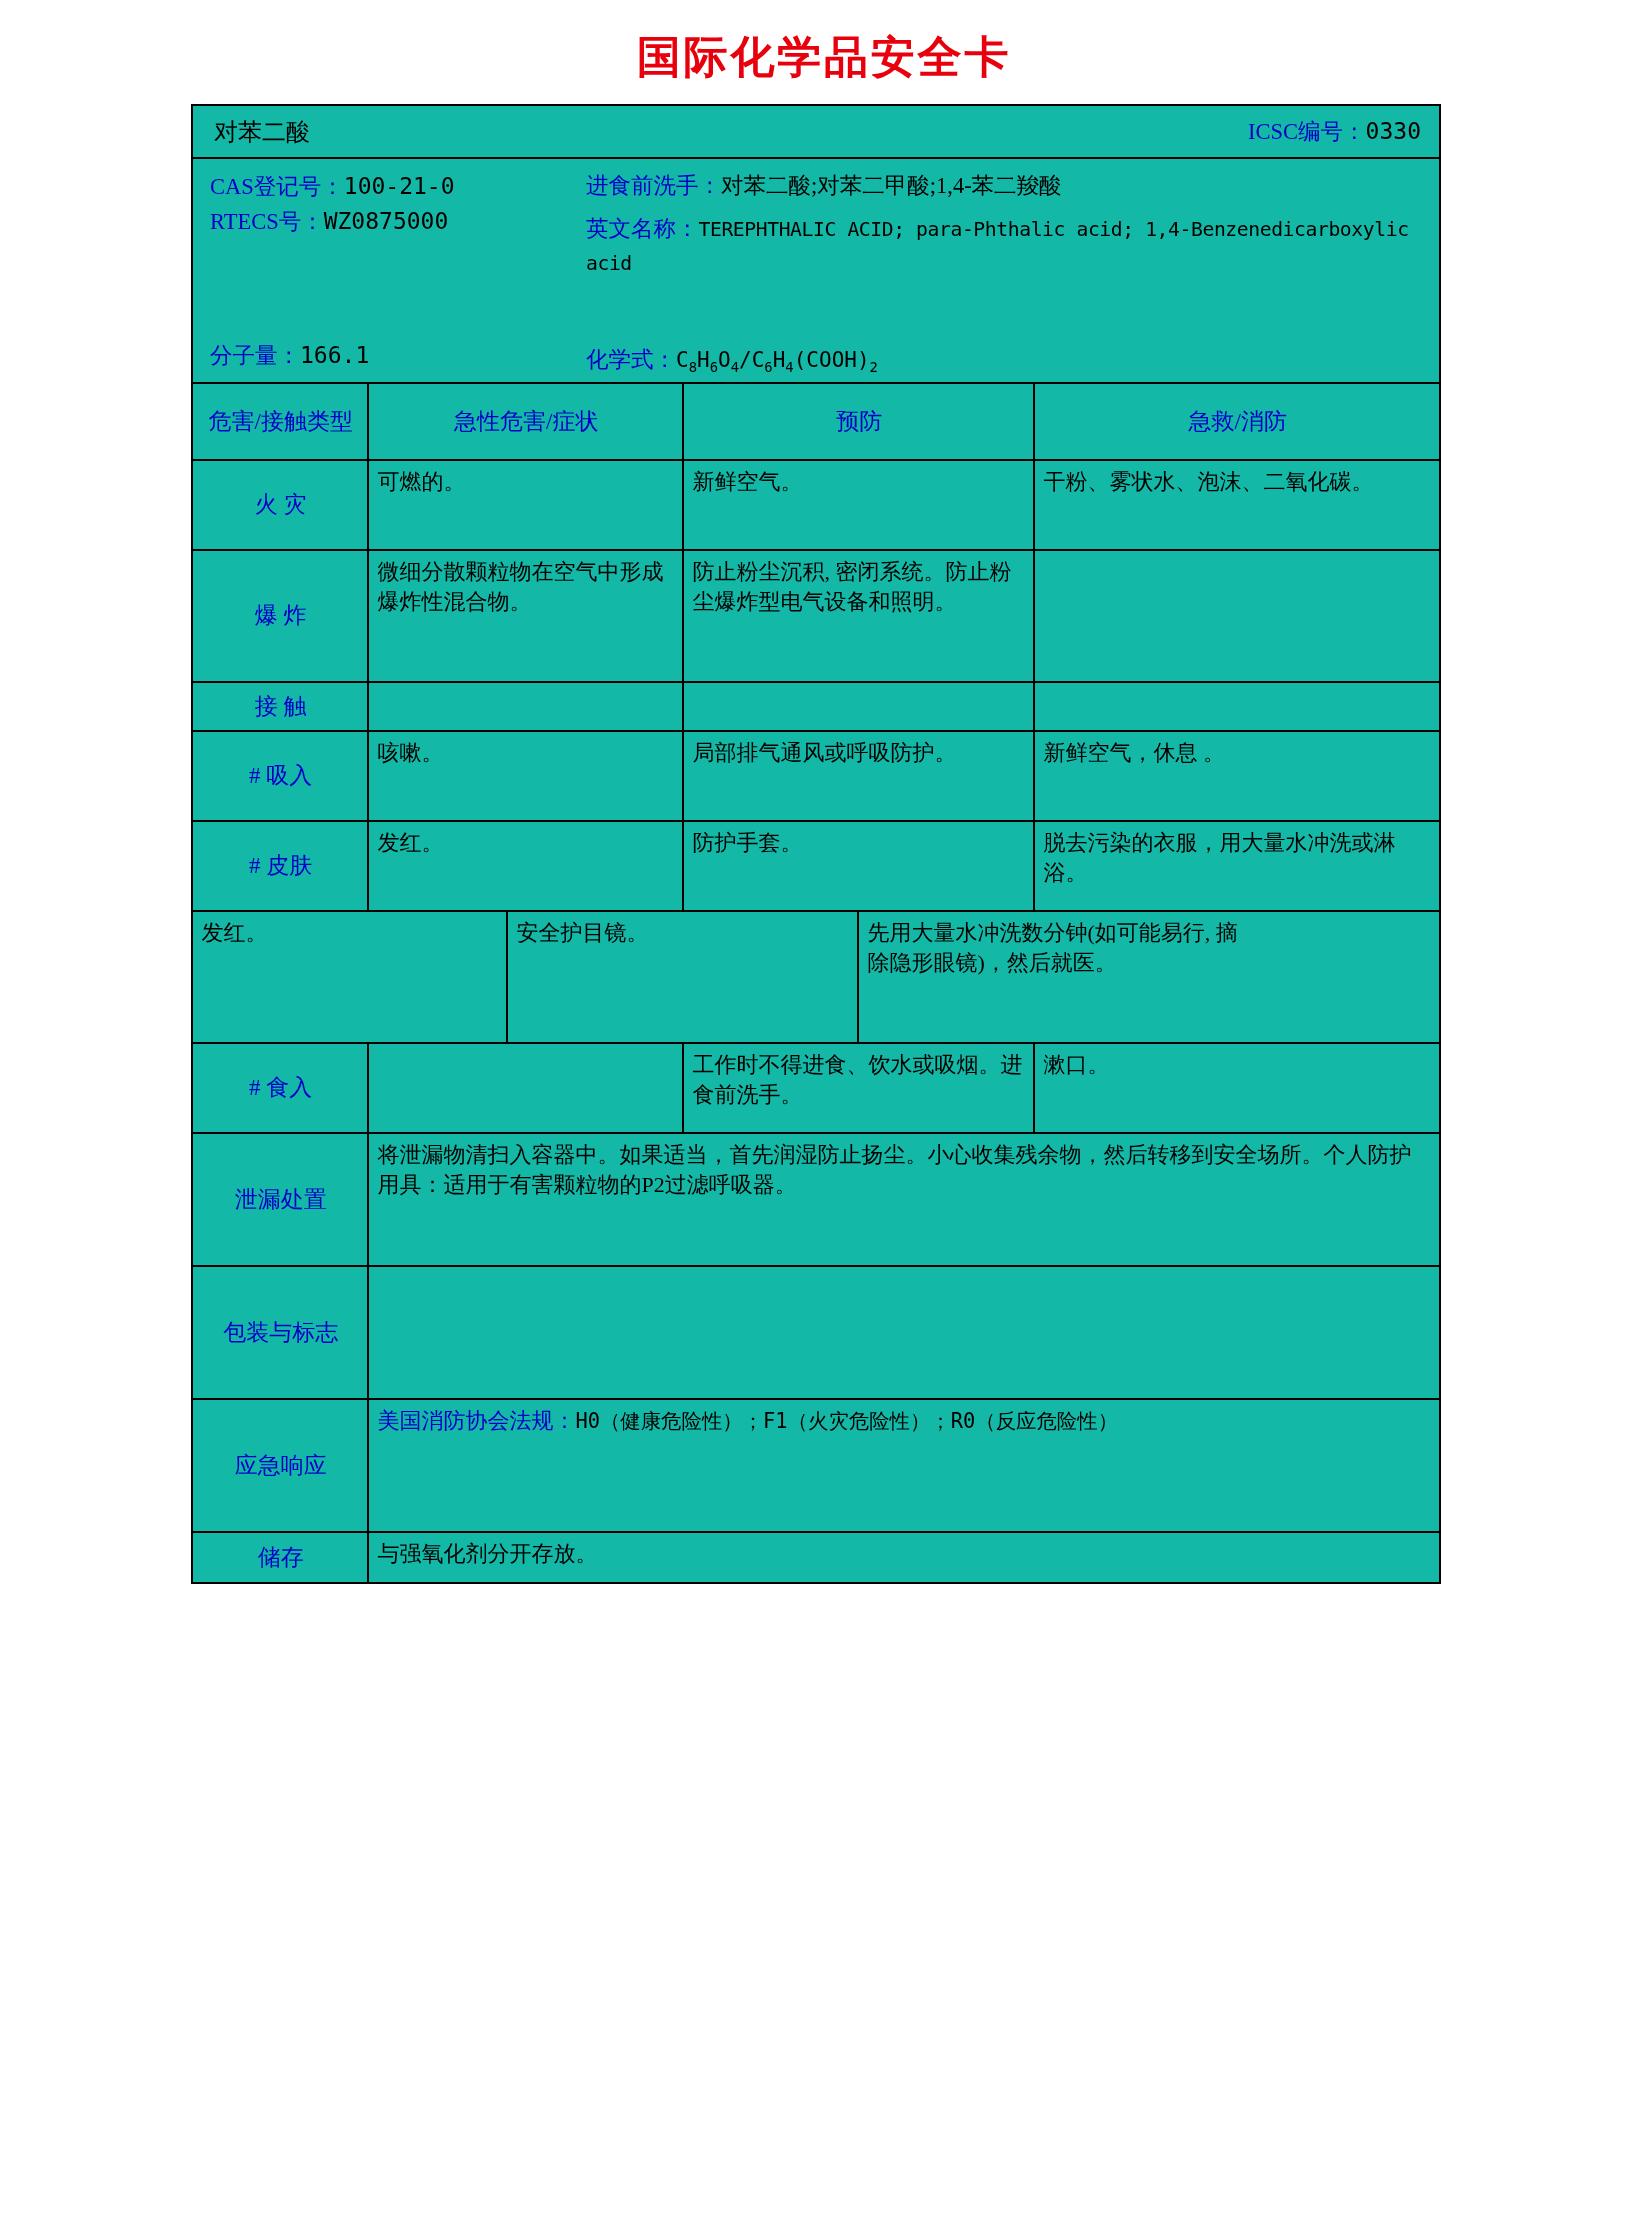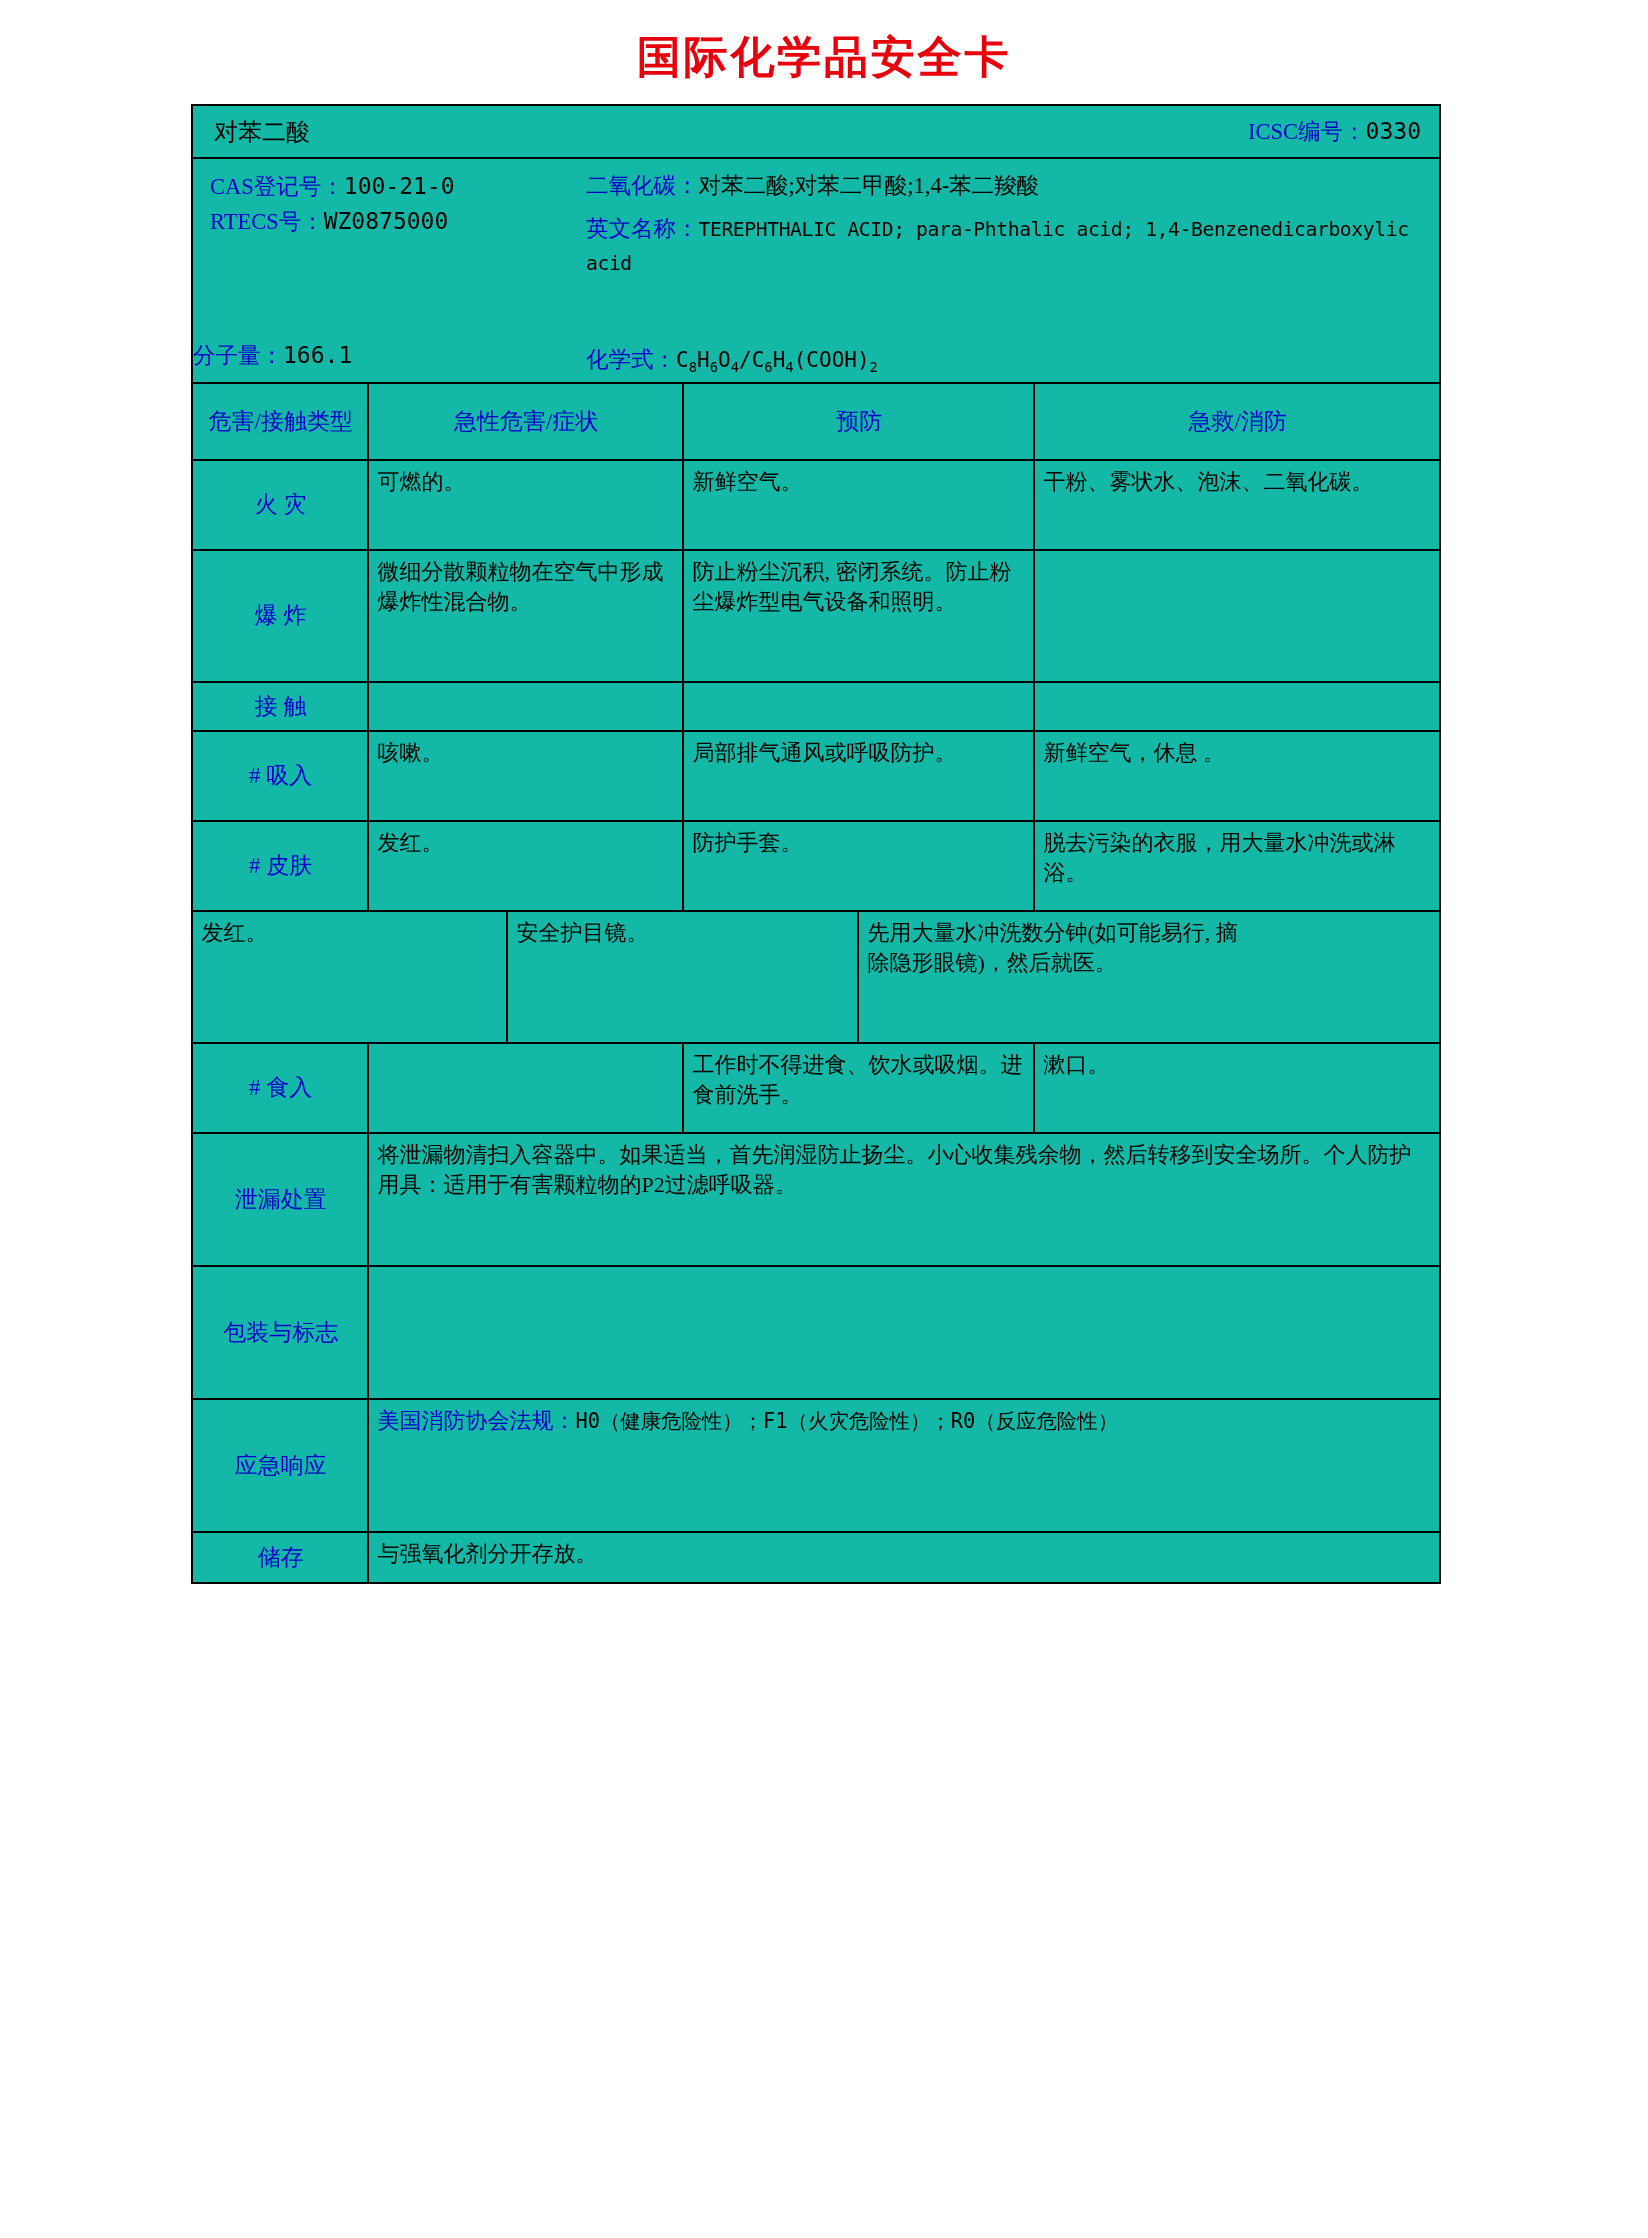--- a/index.html
+++ b/index.html
@@ -93,21 +93,21 @@
     right: 14px;
     line-height: 1.5;
   }
   .en-names {
     font-family: "DejaVu Sans Mono", "Liberation Mono", monospace;
     font-size: 19.7px;
     letter-spacing: -0.4px;
   }
   .ident-bottom-left {
     position: absolute;
-    left: 0;
+    left: 17px;
     bottom: 11.2px;
     font-size: 22.5px;
   }
   .ident-bottom-right {
     position: absolute;
     left: 393px;
     bottom: 7px;
     font-size: 22.5px;
   }
   .formula {
@@ -191,21 +191,21 @@
       <div class="ident-left">
         <div>
           <span class="lbl">CAS登记号：</span><span class="mono-small">100-21-0</span>
         </div>
         <div>
           <span class="lbl">RTECS号：</span><span class="mono-small">WZ0875000</span>
         </div>
       </div>
       <div class="ident-right">
         <div>
-          <span class="lbl">二氧化碳：</span><span>对苯二酸;对苯二甲酸;1,4-苯二羧酸</span>
+          <span class="lbl">进食前洗手：</span><span>对苯二酸;对苯二甲酸;1,4-苯二羧酸</span>
         </div>
         <div style="height:9.8px"></div>
         <div>
           <span class="lbl">英文名称：</span><span class="en-names">TEREPHTHALIC ACID; para-Phthalic acid; 1,4-Benzenedicarboxylic acid</span>
         </div>
       </div>
       <div class="ident-bottom-left">
         <span class="lbl">分子量：</span><span class="mono-small">166.1</span>
       </div>
       <div class="ident-bottom-right">

